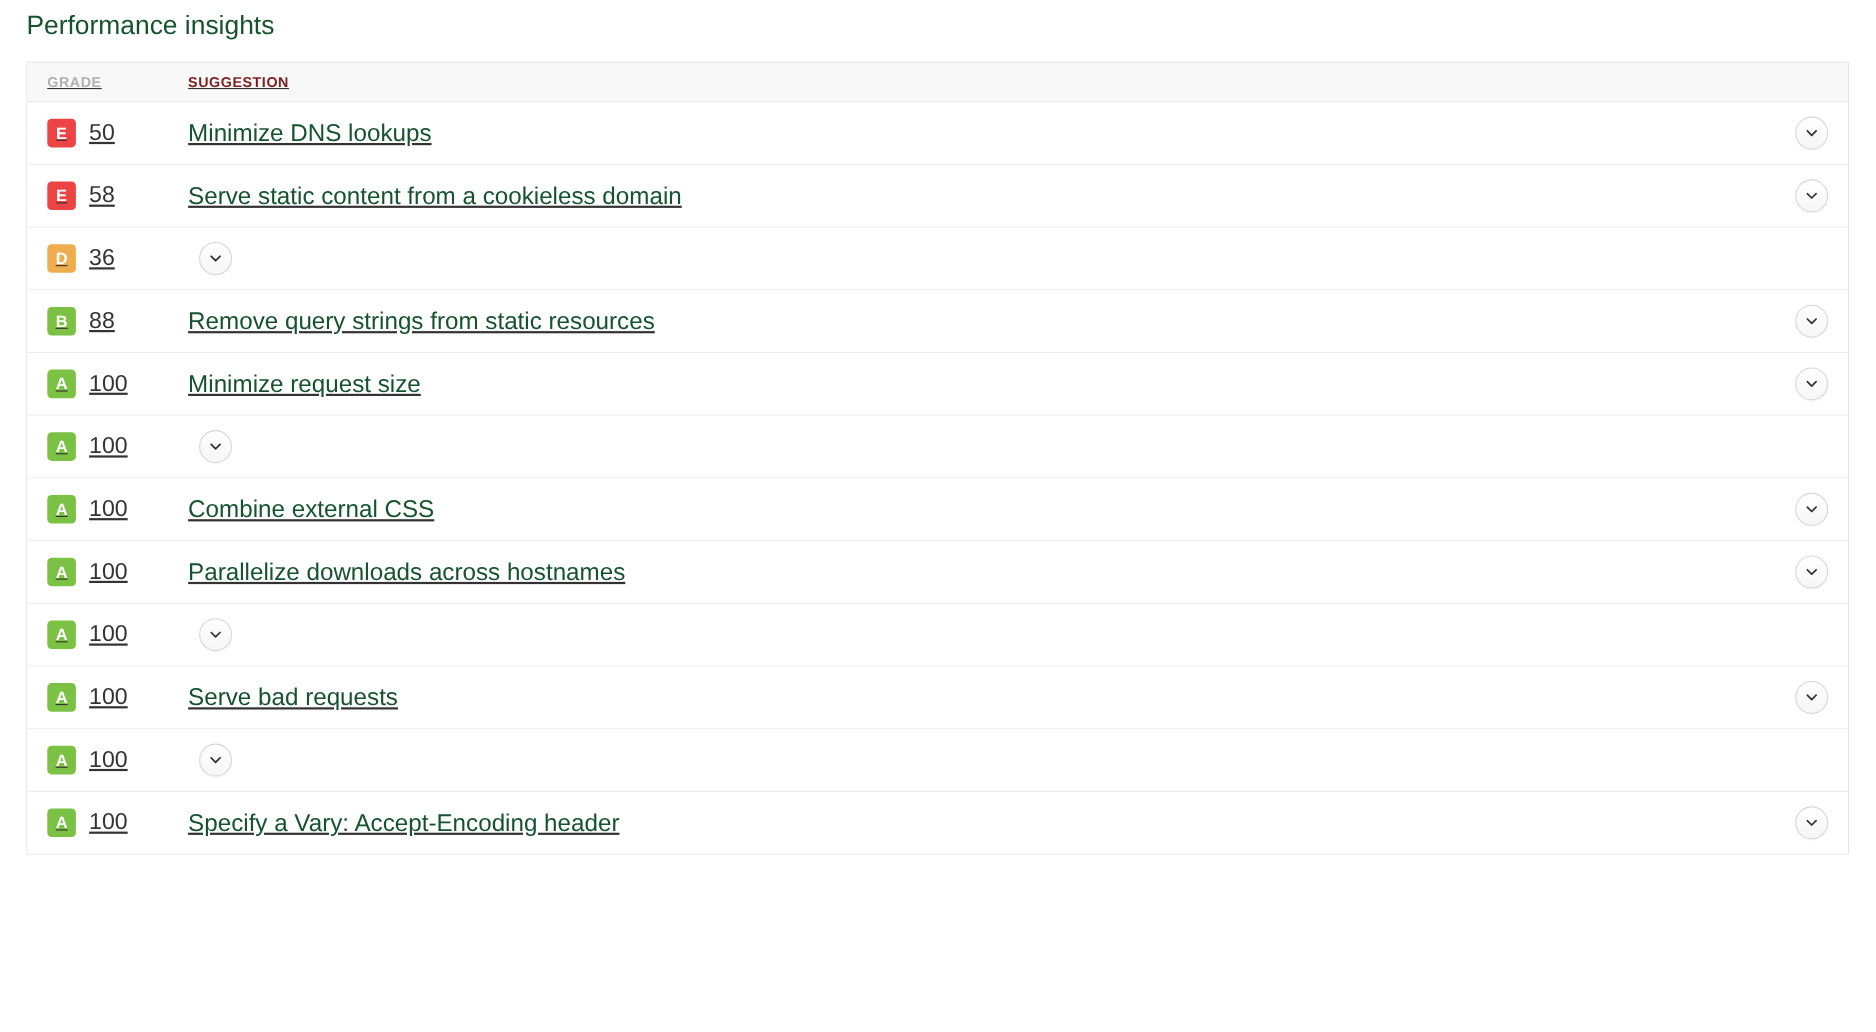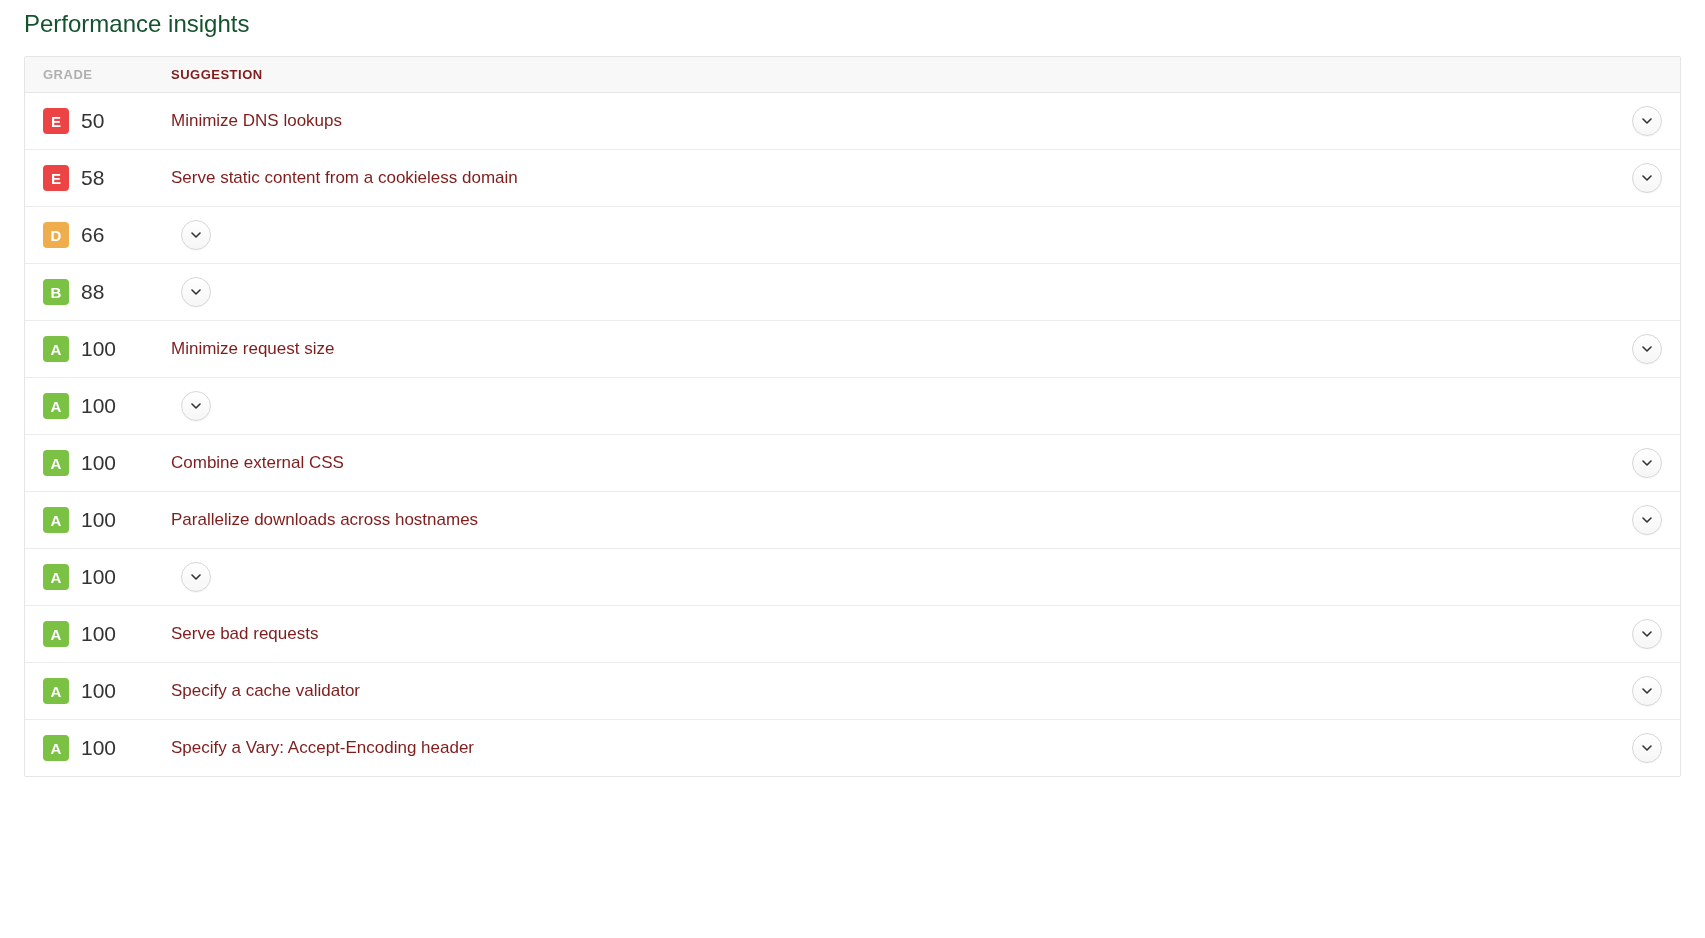--- a/index.html
+++ b/index.html
@@ -16,20 +16,21 @@
     .page-title {
       font-size: 24px;
       font-weight: 400;
       color: #14532d;
       margin-bottom: 18px;
     }
     .insights-table {
       width: 100%;
       border: 1px solid #e5e5e5;
       border-radius: 2px;
+      text-decoration: underline;
     }
     .table-header {
       display: flex;
       align-items: center;
       background: #f8f8f8;
       padding: 10px 18px;
       border-bottom: 1px solid #e5e5e5;
     }
     .header-grade {
       width: 128px;
@@ -76,22 +77,22 @@
     .grade-A { background: #7bc144; }
     .grade-B { background: #7bc144; }
     .grade-D { background: #f0ad4e; }
     .grade-E { background: #ec4444; }
     .score {
       font-size: 21px;
       color: #333;
     }
     .suggestion-cell {
       flex: 1;
-      font-size: 17px;
-      color: #7f1d1d;
+      font-size: 22px;
+      color: #14532d;
     }
     .expand-cell {
       width: 40px;
       display: flex;
       justify-content: flex-end;
     }
     .expand-button {
       width: 30px;
       height: 30px;
       border-radius: 50%;
@@ -143,35 +144,36 @@
           <div class="expand-button">
             <svg viewBox="0 0 10 10">
               <path d="M1 3 L5 7 L9 3" fill="none" stroke="#333" stroke-width="1.6" stroke-linecap="round" stroke-linejoin="round"></path>
             </svg>
           </div>
         </div>
       </div>
       <div class="insight-row">
         <div class="grade-cell">
           <div class="grade-badge grade-D">D</div>
-          <span class="score">66</span>
+          <span class="score">36</span>
         </div>
         <div class="expand-cell">
           <div class="expand-button">
             <svg viewBox="0 0 10 10">
               <path d="M1 3 L5 7 L9 3" fill="none" stroke="#333" stroke-width="1.6" stroke-linecap="round" stroke-linejoin="round"></path>
             </svg>
           </div>
         </div>
       </div>
       <div class="insight-row">
         <div class="grade-cell">
           <div class="grade-badge grade-B">B</div>
           <span class="score">88</span>
         </div>
+        <div class="suggestion-cell">Remove query strings from static resources</div>
         <div class="expand-cell">
           <div class="expand-button">
             <svg viewBox="0 0 10 10">
               <path d="M1 3 L5 7 L9 3" fill="none" stroke="#333" stroke-width="1.6" stroke-linecap="round" stroke-linejoin="round"></path>
             </svg>
           </div>
         </div>
       </div>
       <div class="insight-row">
         <div class="grade-cell">
@@ -253,21 +255,20 @@
               <path d="M1 3 L5 7 L9 3" fill="none" stroke="#333" stroke-width="1.6" stroke-linecap="round" stroke-linejoin="round"></path>
             </svg>
           </div>
         </div>
       </div>
       <div class="insight-row">
         <div class="grade-cell">
           <div class="grade-badge grade-A">A</div>
           <span class="score">100</span>
         </div>
-        <div class="suggestion-cell">Specify a cache validator</div>
         <div class="expand-cell">
           <div class="expand-button">
             <svg viewBox="0 0 10 10">
               <path d="M1 3 L5 7 L9 3" fill="none" stroke="#333" stroke-width="1.6" stroke-linecap="round" stroke-linejoin="round"></path>
             </svg>
           </div>
         </div>
       </div>
       <div class="insight-row">
         <div class="grade-cell">

